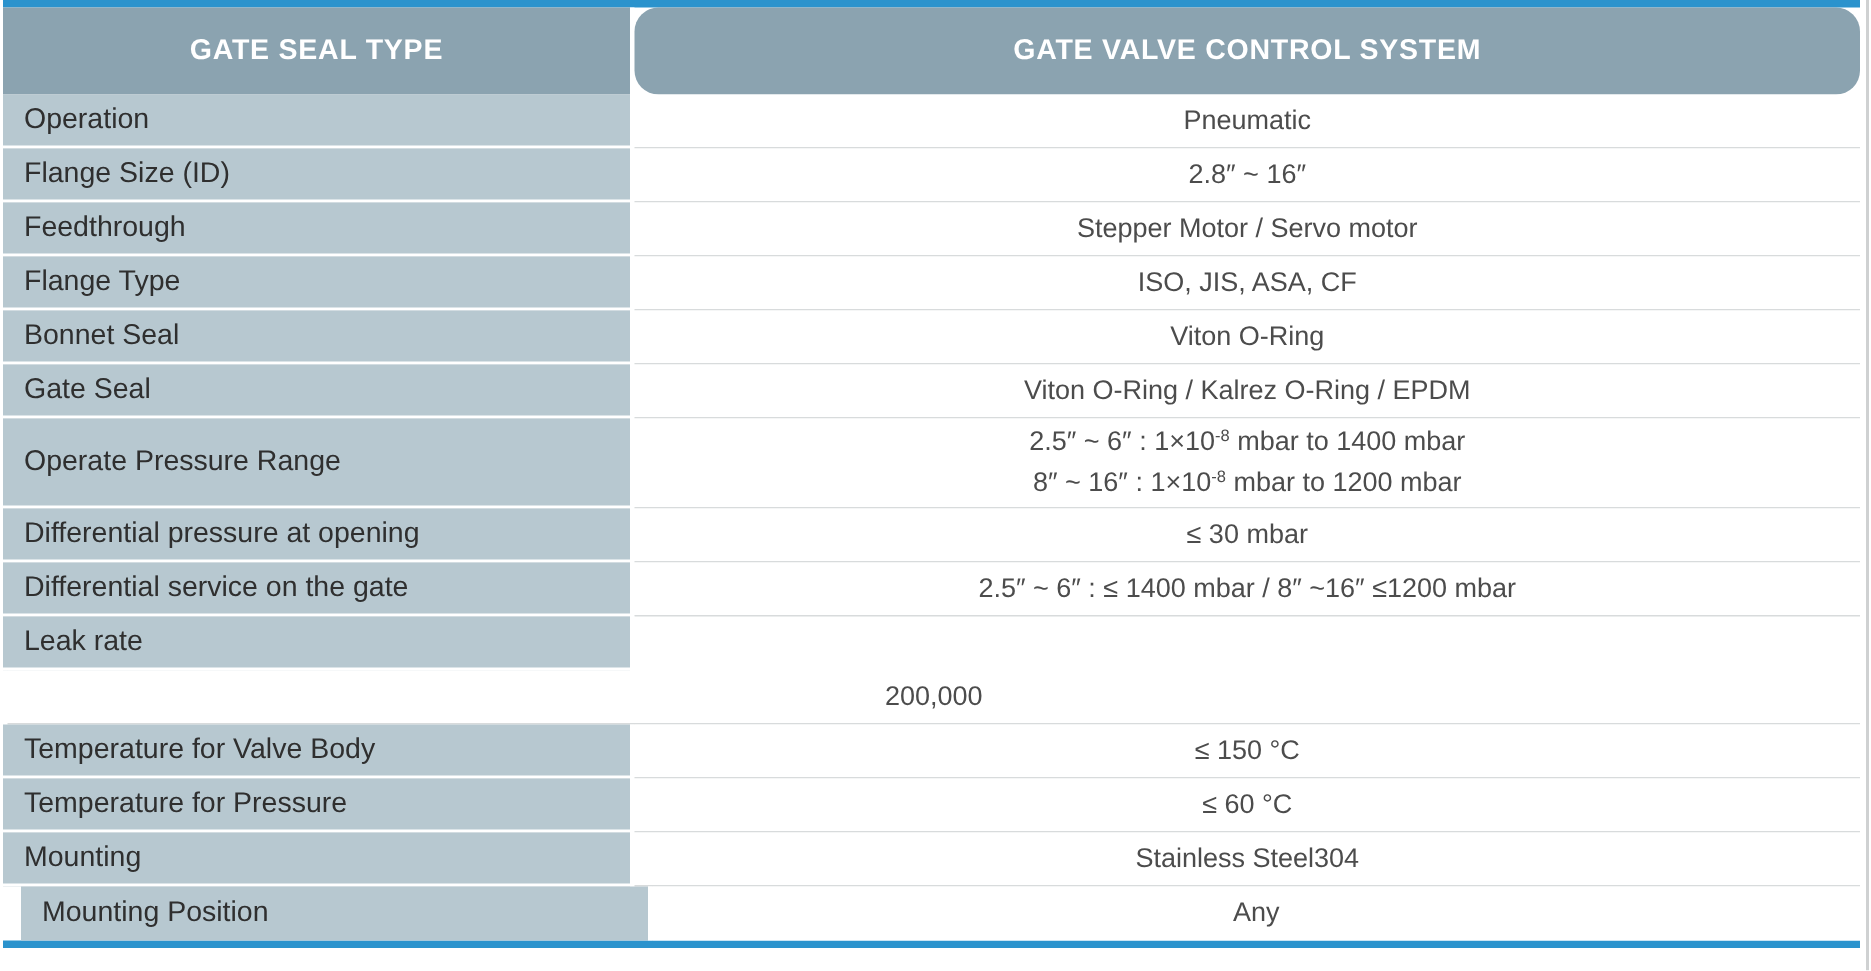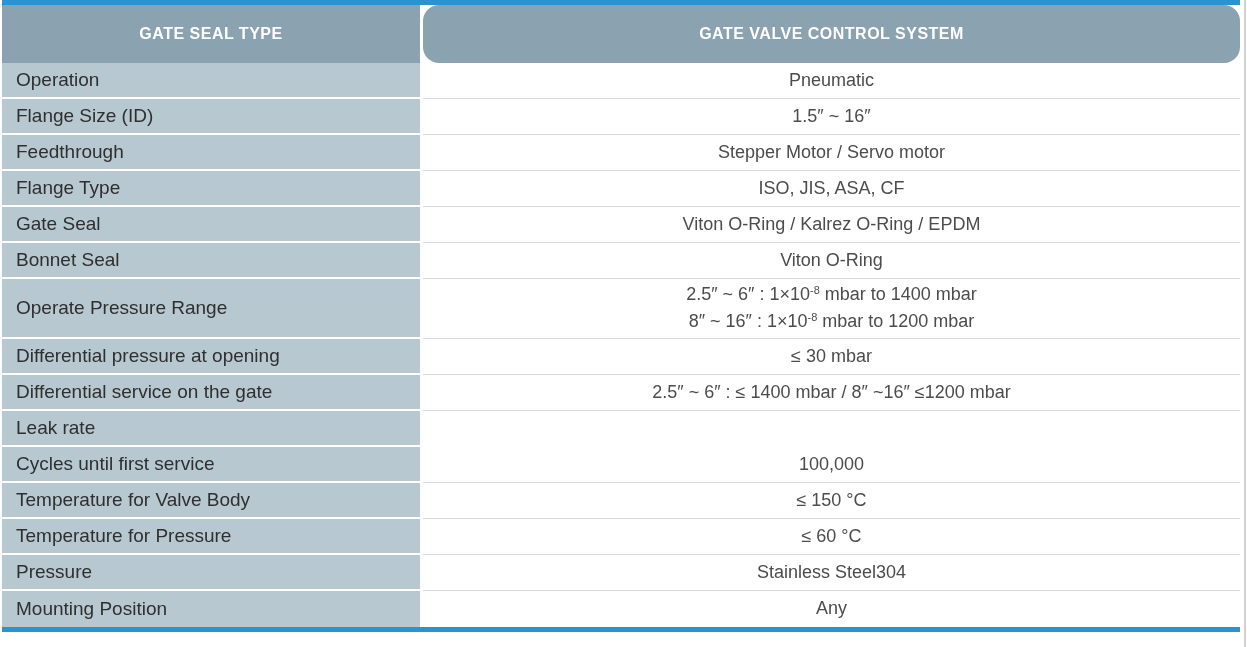--- a/index.html
+++ b/index.html
@@ -18,21 +18,21 @@
     position: absolute; left: 2px; top: 0; width: 1238px;
   }
   .accent-bar { height: 5px; background: var(--accent, #2b93cd); }
   .accent-bar.bottom { margin-top: 0; }
 
   .hrow { display: flex; }
   .hcell {
     background: var(--header-bg, #8ba3b0);
     color: var(--header-text, #ffffff);
     font-weight: bold;
-    font-size: 16px;
+    font-size: 19px;
     letter-spacing: 0.5px;
     height: 58px;
     display: flex; align-items: center; justify-content: center;
     text-align: center;
   }
   .hcell.left { width: 418px; }
   .hcell.right { flex: 1; border-radius: 16px; }
   .col-gap { width: 3px; background: #ffffff; }
 
   .row { display: flex; }
@@ -51,21 +51,21 @@
     background: #ffffff;
     color: var(--value-text, #4c4c4c);
     font-size: 18px;
     flex-direction: column;
     align-items: center;
     justify-content: center;
     text-align: center;
     border-bottom: 1px solid var(--value-sep, #d8dbdc);
     padding: 2px 0 3px 0;
   }
-  .row:last-child .cell.label { border-bottom: none; }
+  .row:last-child .cell.label { border-bottom: none; margin-left: 12px; }
   .row:last-child .cell.value { border-bottom: none; }
   .vline { line-height: 27px; white-space: nowrap; }
   .vline sup {
     font-size: 11px;
     line-height: 0;
     vertical-align: baseline;
     position: relative;
     top: -0.55em;
   }
 </style>
@@ -85,49 +85,49 @@
           <div class="cell label">Operation</div>
           <div class="col-gap"></div>
           <div class="cell value">
             <div class="vline">Pneumatic</div>
           </div>
         </div>
         <div class="row">
           <div class="cell label">Flange Size (ID)</div>
           <div class="col-gap"></div>
           <div class="cell value">
-            <div class="vline">1.5″ ~ 16″</div>
+            <div class="vline">2.8″ ~ 16″</div>
           </div>
         </div>
         <div class="row">
           <div class="cell label">Feedthrough</div>
           <div class="col-gap"></div>
           <div class="cell value">
             <div class="vline">Stepper Motor / Servo motor</div>
           </div>
         </div>
         <div class="row">
           <div class="cell label">Flange Type</div>
           <div class="col-gap"></div>
           <div class="cell value">
             <div class="vline">ISO, JIS, ASA, CF</div>
           </div>
         </div>
         <div class="row">
+          <div class="cell label">Bonnet Seal</div>
+          <div class="col-gap"></div>
+          <div class="cell value">
+            <div class="vline">Viton O-Ring</div>
+          </div>
+        </div>
+        <div class="row">
           <div class="cell label">Gate Seal</div>
           <div class="col-gap"></div>
           <div class="cell value">
             <div class="vline">Viton O-Ring / Kalrez O-Ring / EPDM</div>
-          </div>
-        </div>
-        <div class="row">
-          <div class="cell label">Bonnet Seal</div>
-          <div class="col-gap"></div>
-          <div class="cell value">
-            <div class="vline">Viton O-Ring</div>
           </div>
         </div>
         <div class="row">
           <div class="cell label">Operate Pressure Range</div>
           <div class="col-gap"></div>
           <div class="cell value">
             <div class="vline">2.5″ ~ 6″ : 1×10<sup>-8</sup> mbar to 1400 mbar</div>
             <div class="vline">8″ ~ 16″ : 1×10<sup>-8</sup> mbar to 1200 mbar</div>
           </div>
         </div>
@@ -143,42 +143,41 @@
           <div class="col-gap"></div>
           <div class="cell value">
             <div class="vline">2.5″ ~ 6″ : ≤ 1400 mbar / 8″ ~16″ ≤1200 mbar</div>
           </div>
         </div>
         <div class="row">
           <div class="cell label">Leak rate</div>
           <div class="col-gap"></div>
         </div>
         <div class="row">
-          <div class="cell label">Cycles until first service</div>
           <div class="col-gap"></div>
           <div class="cell value">
-            <div class="vline">100,000</div>
+            <div class="vline">200,000</div>
           </div>
         </div>
         <div class="row">
           <div class="cell label">Temperature for Valve Body</div>
           <div class="col-gap"></div>
           <div class="cell value">
             <div class="vline">≤ 150 °C</div>
           </div>
         </div>
         <div class="row">
           <div class="cell label">Temperature for Pressure</div>
           <div class="col-gap"></div>
           <div class="cell value">
             <div class="vline">≤ 60 °C</div>
           </div>
         </div>
         <div class="row">
-          <div class="cell label">Pressure</div>
+          <div class="cell label">Mounting</div>
           <div class="col-gap"></div>
           <div class="cell value">
             <div class="vline">Stainless Steel304</div>
           </div>
         </div>
         <div class="row">
           <div class="cell label">Mounting Position</div>
           <div class="col-gap"></div>
           <div class="cell value">
             <div class="vline">Any</div>

